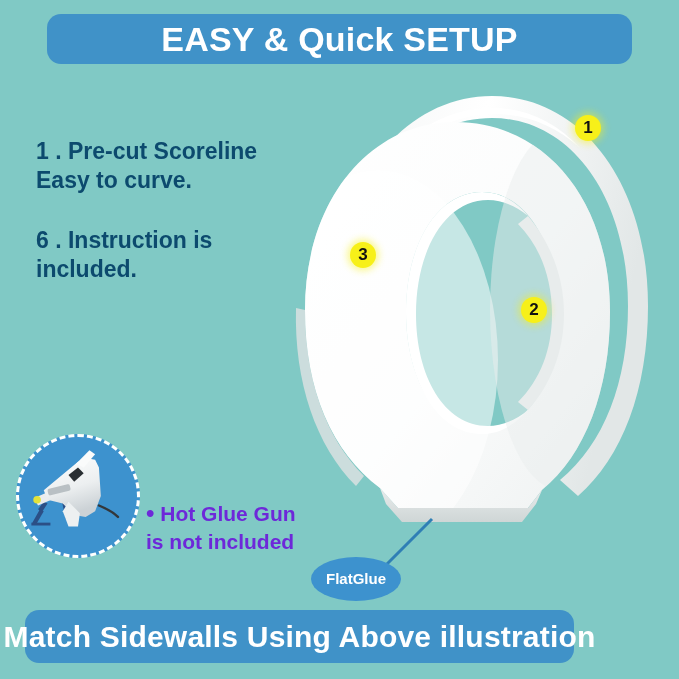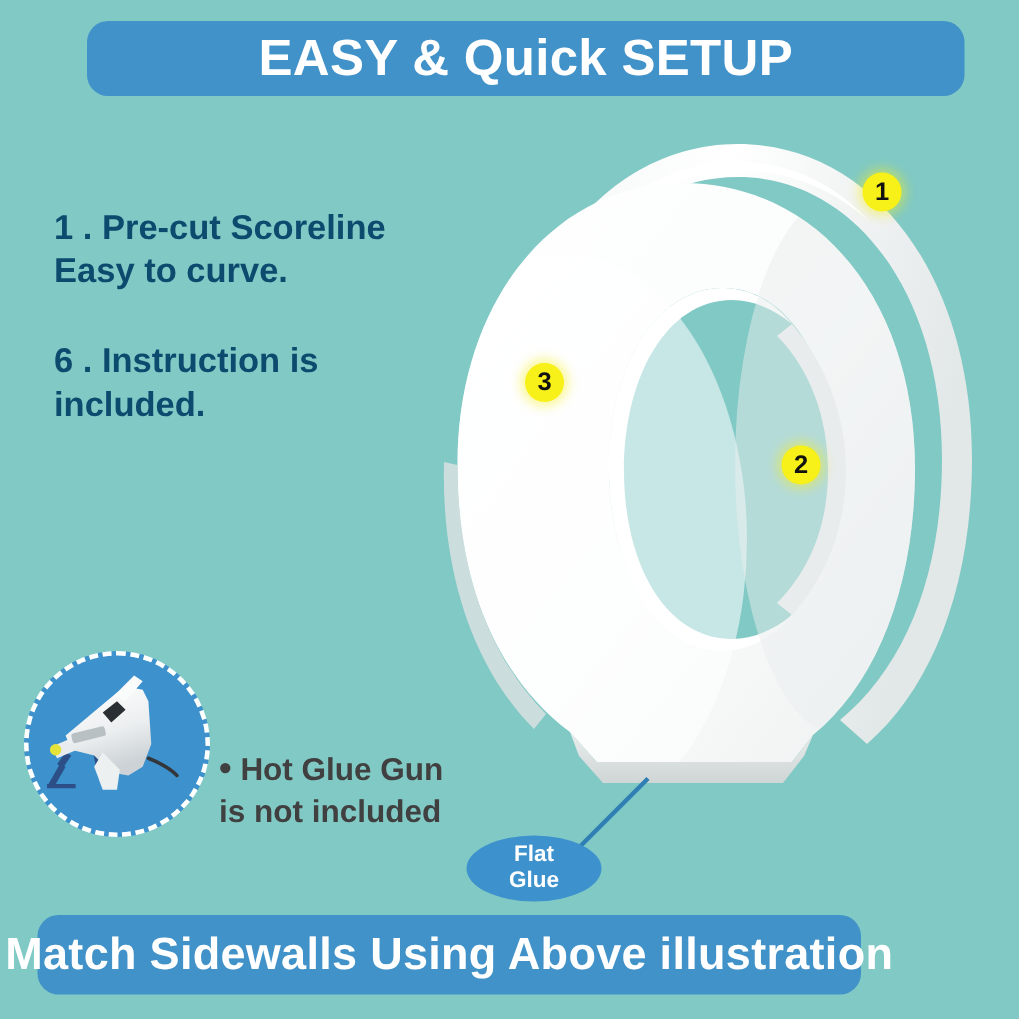--- a/index.html
+++ b/index.html
@@ -23,21 +23,21 @@
     border-radius: 14px;
     display: flex;
     align-items: center;
     justify-content: center;
     color: #ffffff;
     font-weight: bold;
     letter-spacing: 0.2px;
     white-space: nowrap;
   }
   #banner-top {
-    left: 58px;
+    left: 47px;
     top: 14px;
     width: 585px;
     height: 50px;
     font-size: 34px;
   }
   #banner-bottom {
     left: 25px;
     top: 610px;
     width: 549px;
     height: 53px;
@@ -73,21 +73,21 @@
   #glue-gun-icon {
     position: absolute;
     left: 0; top: 0;
     width: 100%; height: 100%;
   }
   #glue-note {
     position: absolute;
     left: 146px;
     top: 497px;
     width: 200px;
-    color: #404040;
+    color: #6d28d9;
     font-size: 21px;
     line-height: 1.3;
     font-weight: 600;
   }
   #glue-note .bullet { font-size: 24px; }
 
   
   #letter-art {
     position: absolute;
     left: 260px;
@@ -123,21 +123,21 @@
     width: 90px;
     height: 44px;
     border-radius: 50%;
     background: #3d92ce;
     color: #ffffff;
     font-size: 15px;
     font-weight: bold;
     line-height: 1.12;
     text-align: left;
     display: flex;
-    flex-direction: column;
+    flex-direction: row;
     align-items: center;
     justify-content: center;
   }
   #flat-base-line {
     position: absolute;
     left: 370px;
     top: 505px;
     width: 80px;
     height: 70px;
     pointer-events: none;

